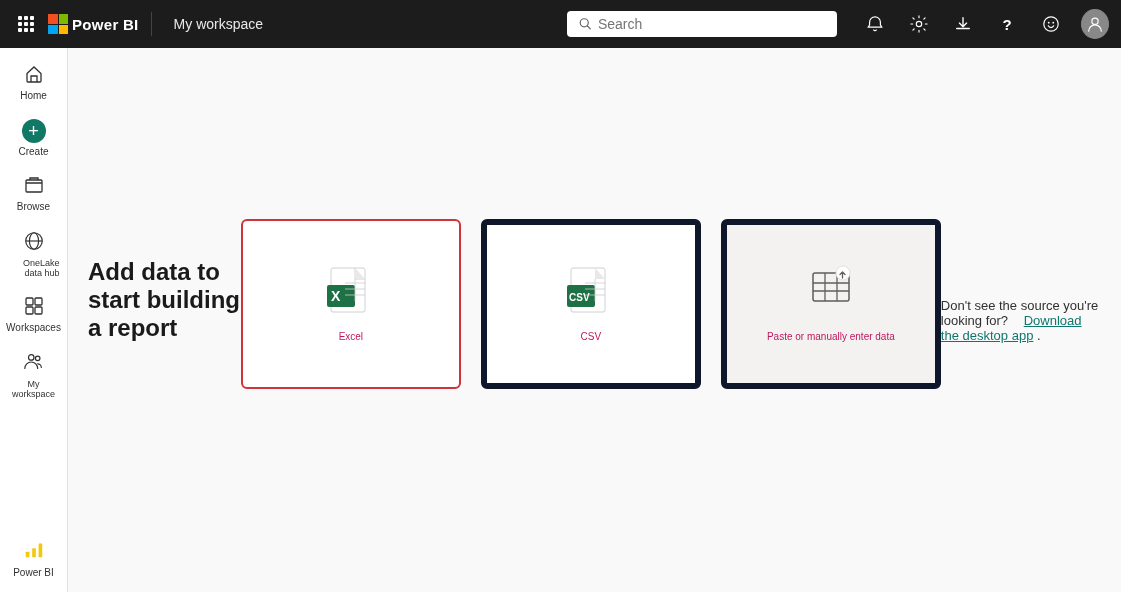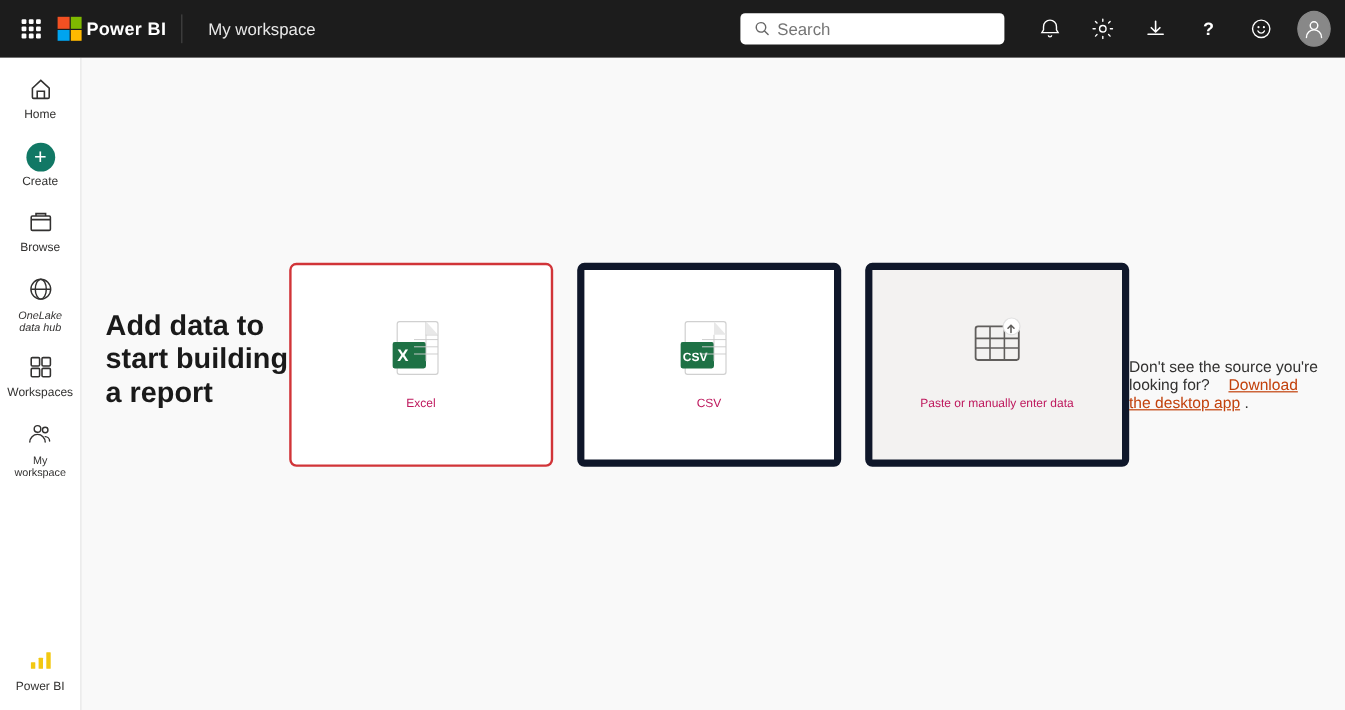--- a/index.html
+++ b/index.html
@@ -14,21 +14,21 @@
     .topnav-logo { display: flex; align-items: center; gap: 4px; }
     .ms-logo { width: 20px; height: 20px; display: grid; grid-template-columns: 1fr 1fr; gap: 1px; }
     .ms-logo-q1 { background: #f25022; }
     .ms-logo-q2 { background: #7fba00; }
     .ms-logo-q3 { background: #00a4ef; }
     .ms-logo-q4 { background: #ffb900; }
     .topnav-brand { color: #fff; font-size: 15px; font-weight: 600; letter-spacing: 0.3px; }
     .topnav-workspace { color: #fff; font-size: 14px; margin-left: 10px; opacity: 0.9; }
     .topnav-search {
       margin-left: auto; display: flex; align-items: center; background: #fff; border-radius: 4px;
-      padding: 5px 12px; gap: 6px; width: 220px;
+      padding: 5px 12px; gap: 6px; width: 270px;
     }
     .topnav-search input { border: none; outline: none; font-size: 14px; width: 100%; color: #333; }
     .topnav-actions { display: flex; align-items: center; gap: 16px; margin-left: 16px; }
     .topnav-icon-btn { background: none; border: none; cursor: pointer; color: #fff; font-size: 16px; display: flex; align-items: center; justify-content: center; width: 28px; height: 28px; }
     .topnav-avatar { width: 30px; height: 30px; border-radius: 50%; background: #888; display: flex; align-items: center; justify-content: center; color: #fff; font-size: 14px; border: 1px solid #888; }
 
     
     .layout { display: flex; height: calc(592px - 48px); }
 
     
@@ -49,21 +49,21 @@
       width: 220px; height: 170px; background: #fff; border-radius: 6px; border: 6px solid #0f172a;
       display: flex; flex-direction: column; align-items: center; justify-content: center; cursor: pointer;
       transition: box-shadow 0.15s;
     }
     .card.selected { border: 2px solid #d13438; background: #fff; }
     .card .card-label { font-size: 10px; color: #be185d; }
     .card-paste { background: #f3f2f1; }
 
     
     .bottom-note { font-size: 13px; color: #323130; }
-    .bottom-note a { color: #c2410c; text-decoration: underline; margin-left: 12px; }
+    .bottom-note a { color: #0f766e; text-decoration: underline; margin-left: 12px; }
 
     
     .excel-icon-wrap { position: relative; width: 48px; height: 52px; margin-bottom: 12px; }
     .csv-icon-wrap { position: relative; width: 48px; height: 52px; margin-bottom: 12px; }
     .paste-icon-wrap { font-size: 40px; margin-bottom: 12px; color: #605e5c; }
   </style>
 </head>
 <body>
 
 <div class="topnav">
@@ -173,21 +173,21 @@
     </div>
 
     <div class="sidebar-item">
       <span class="icon">
         <svg width="22" height="22" viewBox="0 0 24 24" fill="none">
           <circle cx="12" cy="12" r="9" stroke="#323130" stroke-width="1.3"></circle>
           <ellipse cx="12" cy="12" rx="5" ry="9" stroke="#323130" stroke-width="1.3"></ellipse>
           <path d="M3 12h18" stroke="#323130" stroke-width="1.3"></path>
         </svg>
       </span>
-      <span class="label" style="font-size:9px;text-align:center;color:#323130;font-style:italic;">OneLake data hub</span>
+      <span class="label" style="font-size:9px;text-align:right;color:#323130;">OneLake data hub</span>
     </div>
 
     <div class="sidebar-item">
       <span class="icon">
         <svg width="20" height="20" viewBox="0 0 20 20" fill="none">
           <rect x="2" y="2" width="7" height="7" rx="1" stroke="#323130" stroke-width="1.3"></rect>
           <rect x="11" y="2" width="7" height="7" rx="1" stroke="#323130" stroke-width="1.3"></rect>
           <rect x="2" y="11" width="7" height="7" rx="1" stroke="#323130" stroke-width="1.3"></rect>
           <rect x="11" y="11" width="7" height="7" rx="1" stroke="#323130" stroke-width="1.3"></rect>
         </svg>

